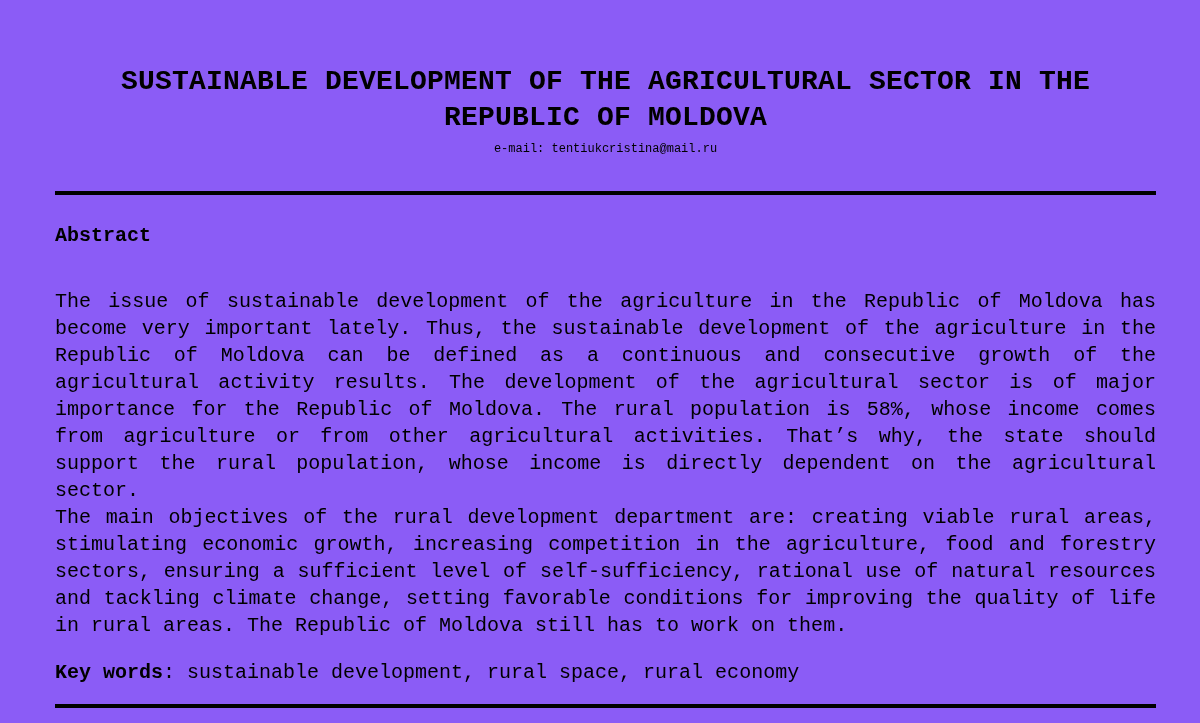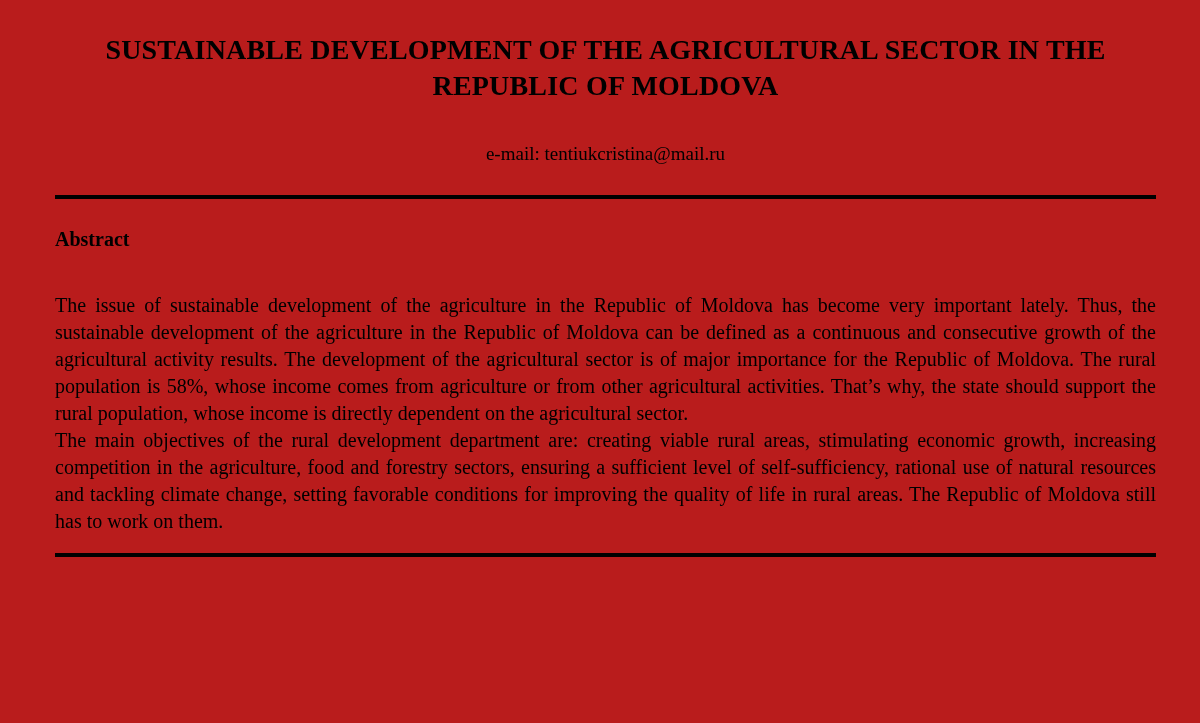--- a/index.html
+++ b/index.html
@@ -1,46 +1,45 @@
 <!DOCTYPE html>
 <html><head>
 <meta charset="utf-8">
 <style>
   * { margin: 0; padding: 0; box-sizing: border-box; }
   html, body { background: #ffffff; }
   .page {
     width: 1200px;
     height: 723px;
-    background: #b91c1c;
+    background: #8b5cf6;
     color: #000000;
-    font-family: Liberation Serif, serif;
-    padding: 32px 44px 0 55px;
+    font-family: Liberation Mono, monospace;
+    padding: 64px 44px 0 55px;
     overflow: hidden;
     position: relative;
   }
   .title {
     text-align: center;
     font-weight: bold;
     font-size: 28px;
     line-height: 36px;
     letter-spacing: 0.2px;
   }
   .title-line { display: block; }
   .authors {
     text-align: center;
     font-weight: bold;
     font-size: 22px;
     line-height: 28px;
     margin-top: 34px;
   }
   .email {
     text-align: center;
-    font-size: 19px;
+    font-size: 12px;
     line-height: 27px;
-    margin-top: 36px;
   }
   .rule {
     border: none;
     height: 4px;
     background: #000000;
     margin-top: 28px;
     width: 100%;
   }
   .abstract-heading {
     font-weight: bold;
@@ -84,16 +83,19 @@
 
   <hr class="rule">
 
   <div class="abstract-heading">Abstract</div>
 
   <div class="abstract-body">
     <p>The issue of sustainable development of the agriculture in the Republic of Moldova has become very important lately. Thus, the sustainable development of the agriculture in the Republic of Moldova can be defined as a continuous and consecutive growth of the agricultural activity results. The development of the agricultural sector is of major importance for the Republic of Moldova. The rural population is 58%, whose income comes from agriculture or from other agricultural activities. That’s why, the state should support the rural population, whose income is directly dependent on the agricultural sector.</p>
     <p>The main objectives of the rural development department are: creating viable rural areas, stimulating economic growth, increasing competition in the agriculture, food and forestry sectors, ensuring a sufficient level of self-sufficiency, rational use of natural resources and tackling climate change, setting favorable conditions for improving the quality of life in rural areas. The Republic of Moldova still has to work on them.</p>
   </div>
 
+  <div class="keywords">
+    <span class="kw-label">Key words</span><span>: sustainable development, rural space, rural economy</span>
+  </div>
 
   <hr class="rule-bottom">
 
 </div>
 
 </body></html>

